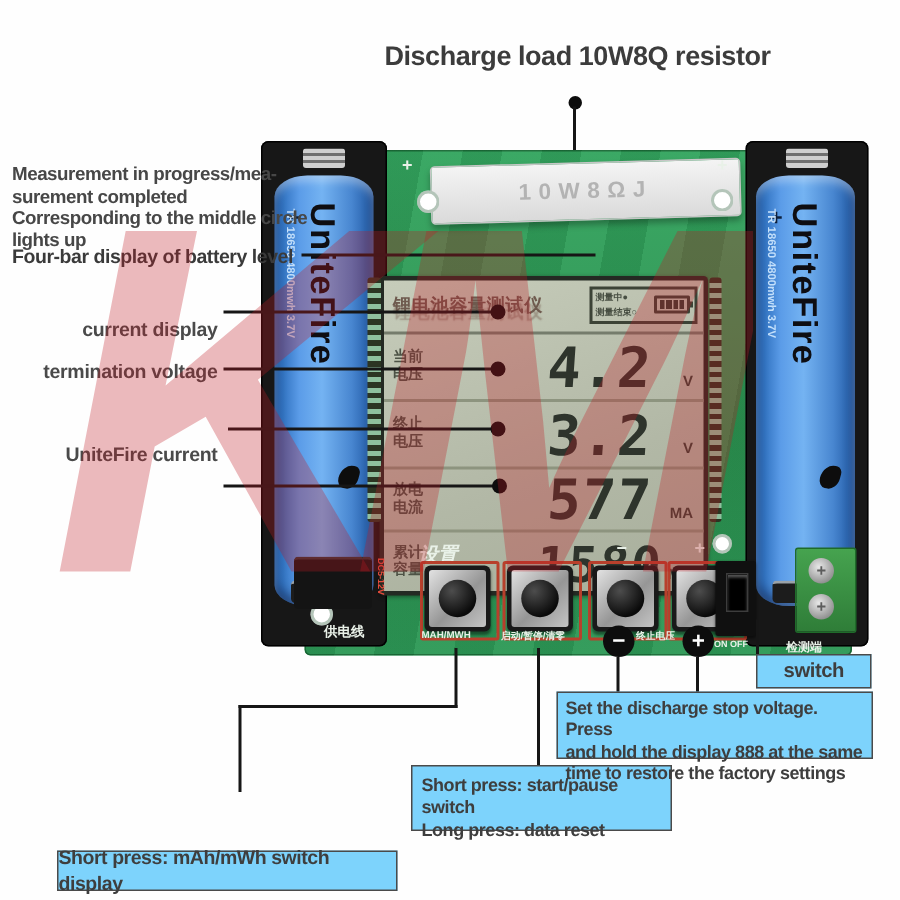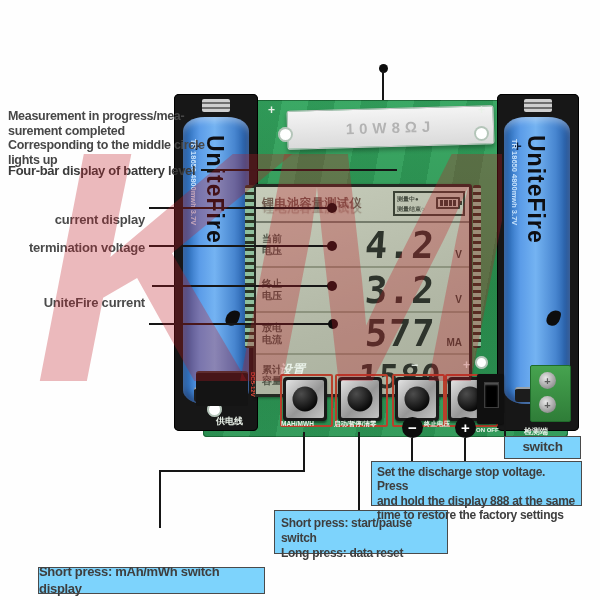--- a/index.html
+++ b/index.html
@@ -82,20 +82,21 @@
   .watermark{overflow:hidden;pointer-events:none;z-index:70;}
   .watermark span{display:block;font-style:italic;font-weight:700;font-size:330px;line-height:290px;
                   letter-spacing:-38px;color:rgba(193,28,38,0.30);margin-left:6px;}
   .z60{z-index:60;}
 </style>
 </head>
 <body>
 
 <div class="stage">
 
+  <div class="abs top-note note" style="left:240px;top:27px;width:290px;">Discharge load 10W8Q resistor</div>
   <div class="abs dot" style="left:379px;top:64px;width:9px;height:9px;"></div>
   <div class="abs ldr" style="left:382px;top:71px;width:2px;height:48px;"></div>
 
   <div class="abs board" style="left:203px;top:100px;width:365px;height:337px;">
     <div class="abs board-tex" style="inset:0;"></div>
   </div>
 
   <div class="abs holder" style="left:174px;top:94px;width:84px;height:337px;">
     <div class="abs contact" style="left:28px;top:5px;width:28px;height:13px;"></div>
   </div>

